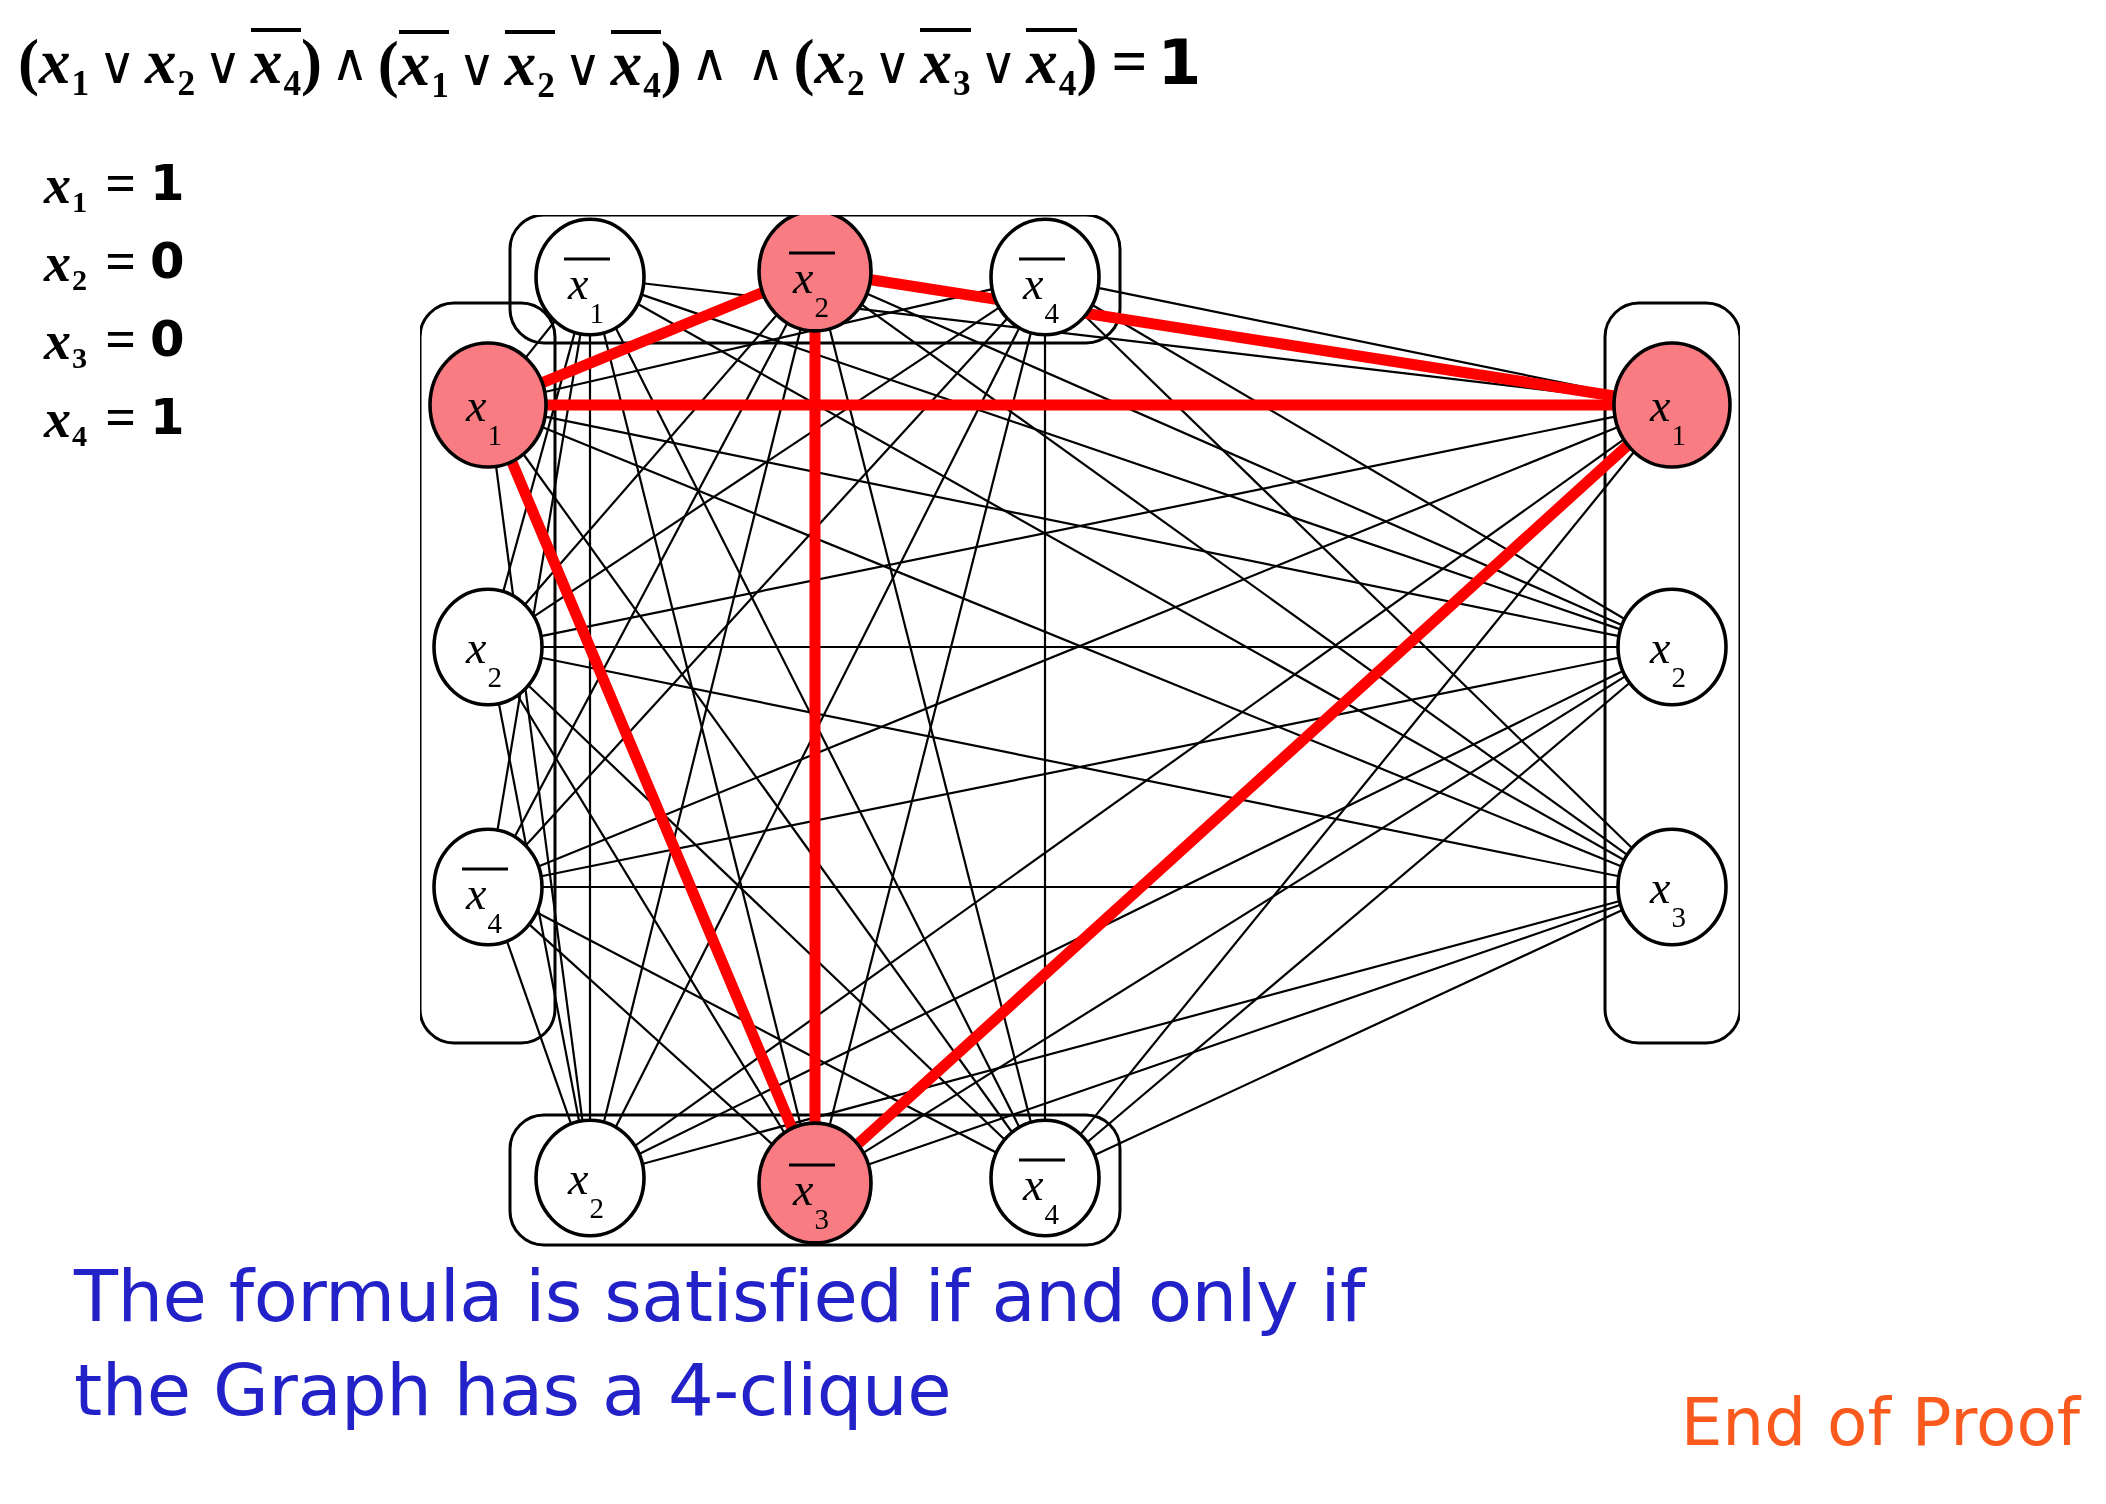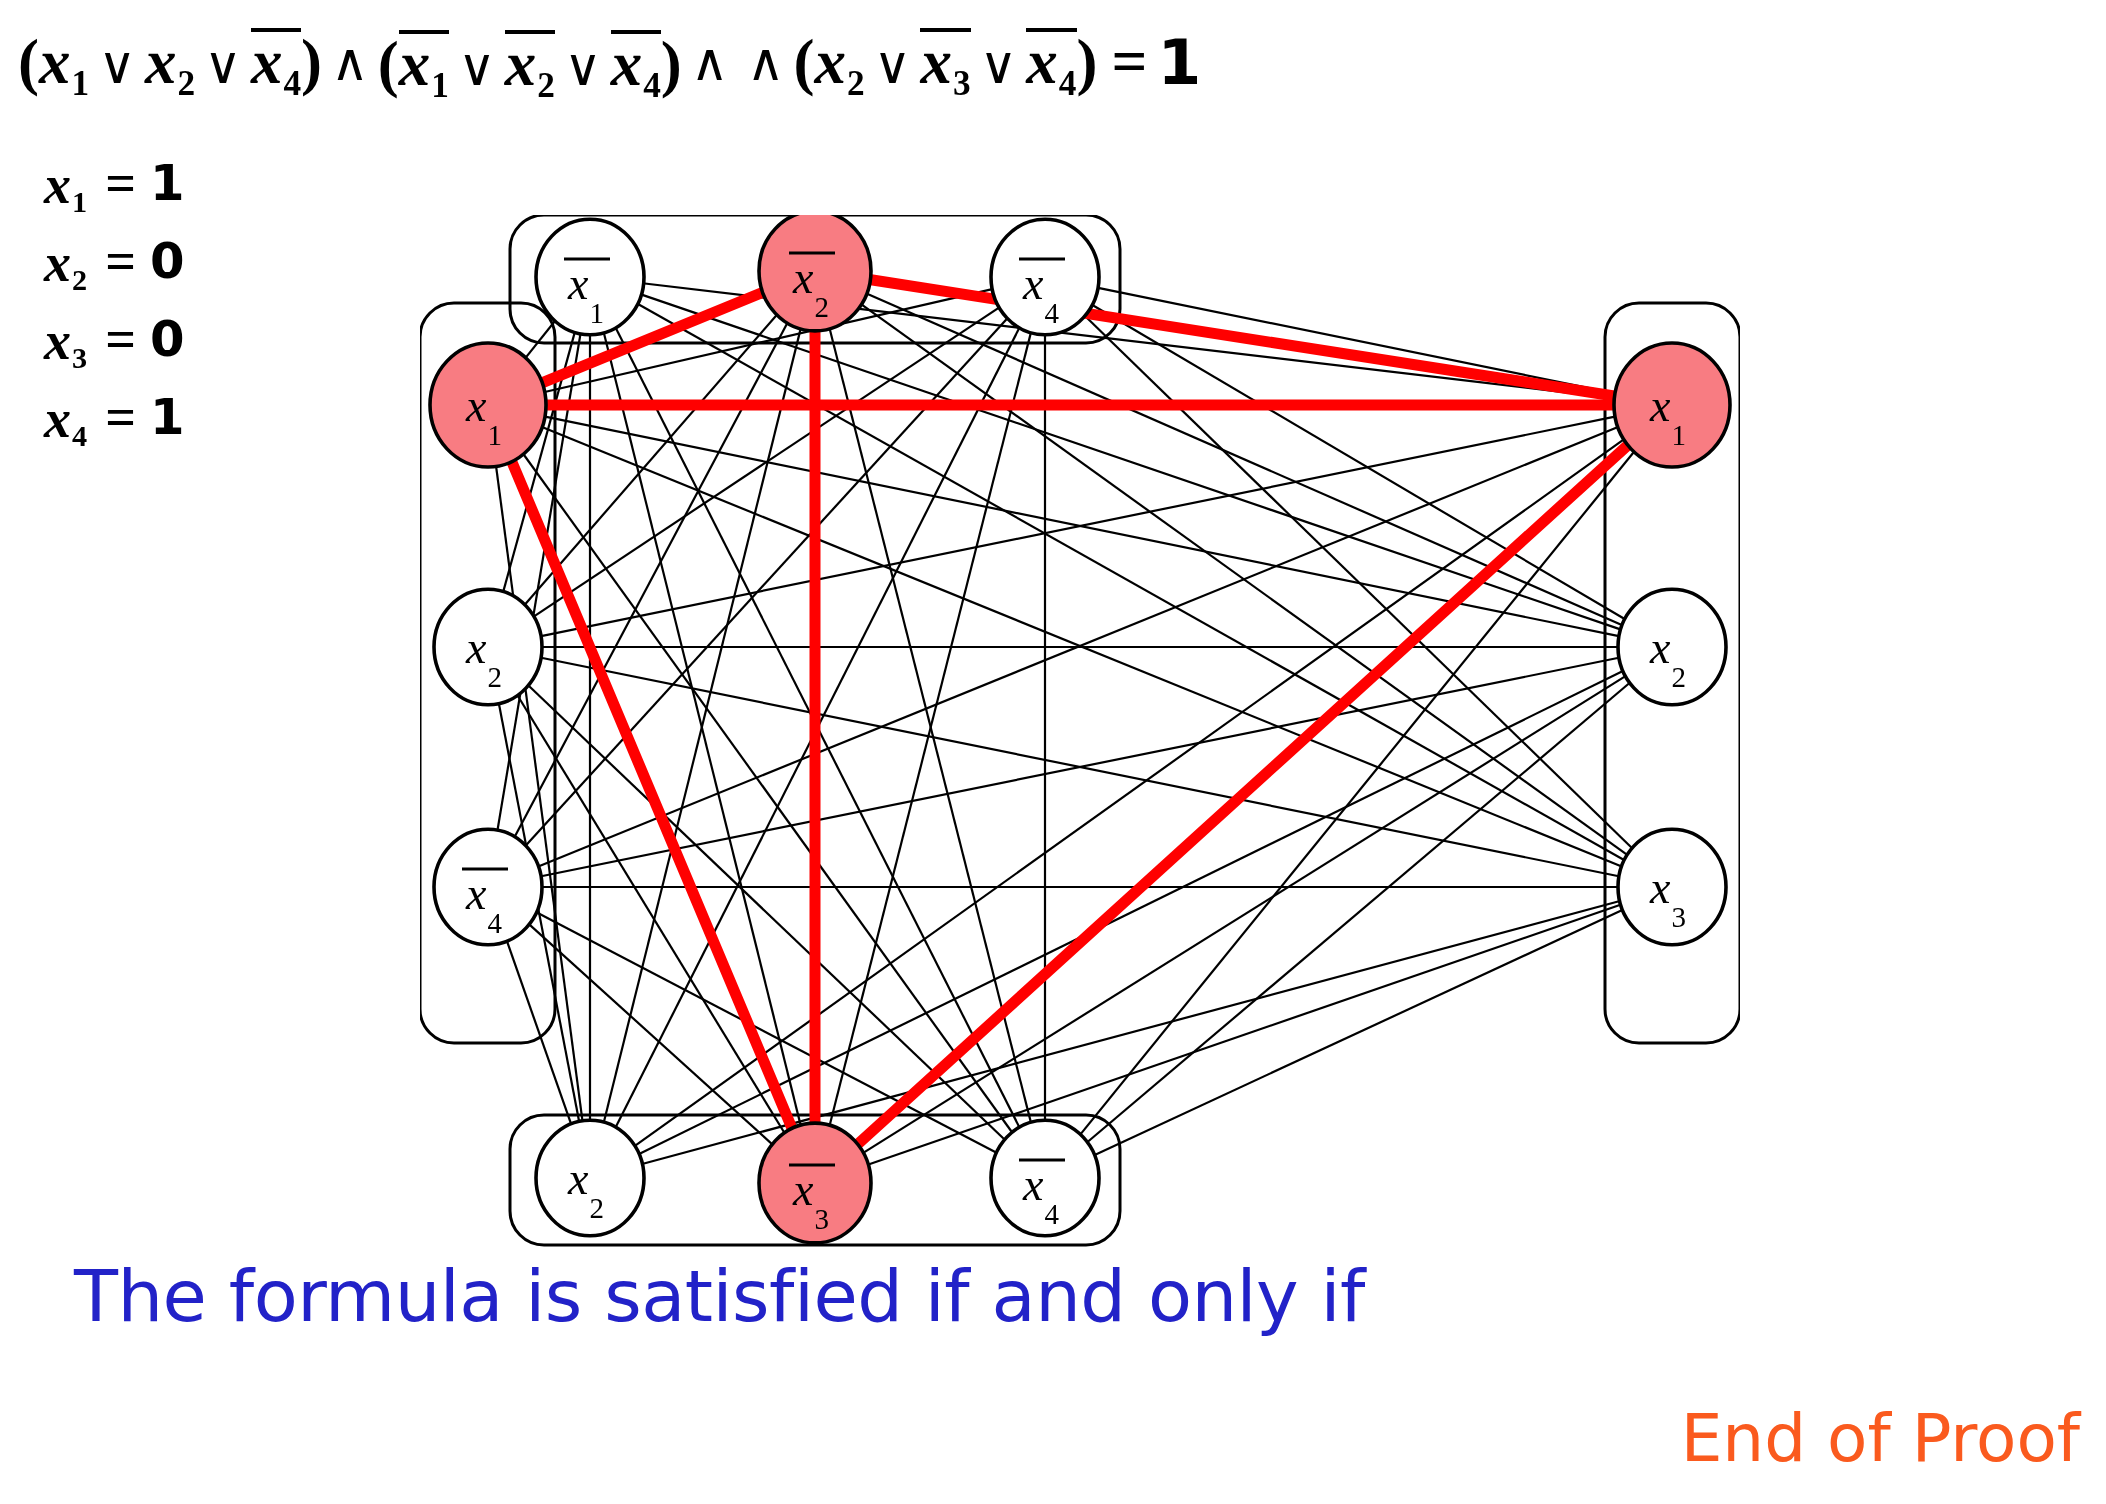--- a/index.html
+++ b/index.html
@@ -154,21 +154,20 @@
   #end-of-proof {
     position: absolute;
     right: 26px;
     top: 1384px;
     color: #FA5A1E;
     font-family: "DejaVu Sans", sans-serif;
     font-size: 66px;
     font-weight: normal;
     letter-spacing: 0px;
     white-space: nowrap;
-    margin-top: 16px;
   }
 </style>
 </head>
 <body>
 
 <div id="formula-line">
     <span><span class="paren">(</span><span><span class="mathbi">x<span class="sub">1</span></span></span><span class="op">∨</span><span><span class="mathbi">x<span class="sub">2</span></span></span><span class="op">∨</span><span><span class="mathbi ovl">x<span class="sub">4</span></span></span><span class="paren">)</span></span>
     <span class="op">∧</span>
     <span><span class="paren">(</span><span><span class="mathbi ovl">x<span class="sub">1</span></span></span><span class="op">∨</span><span><span class="mathbi ovl">x<span class="sub">2</span></span></span><span class="op">∨</span><span><span class="mathbi ovl">x<span class="sub">4</span></span></span><span class="paren">)</span></span>
     <span class="op">∧</span>
@@ -321,15 +320,16 @@
           <ellipse cx="625" cy="963" rx="54" ry="57.78" class="node-circ node-plain"></ellipse>
           <text x="621" y="985" class="node-label">x<tspan class="nsub" dx="1" dy="12">4</tspan></text>
           <line x1="599" y1="945" x2="645" y2="945" class="node-bar"></line>
         </g>
       </g>
     </svg>
 </div>
 
 <div id="caption">
   <div>The formula is satisfied if and only if</div>
+  <div>the Graph has a 4-clique</div>
 </div>
 
 <div id="end-of-proof">End of Proof</div>
 
 </body></html>

